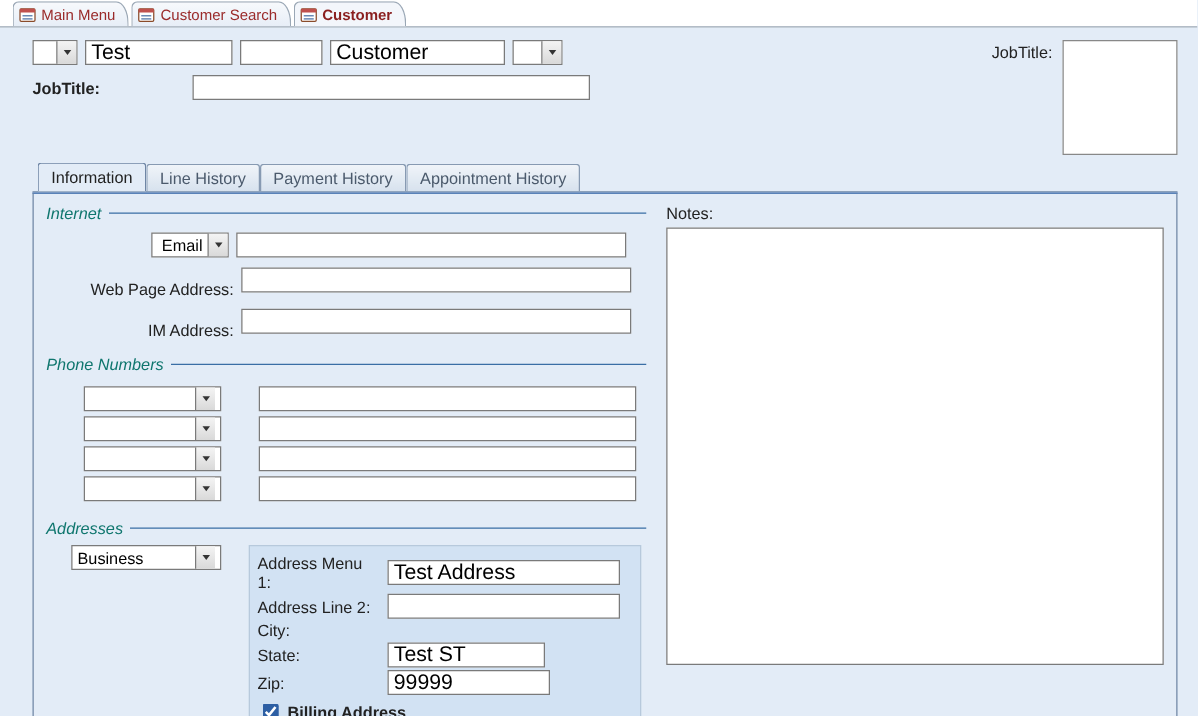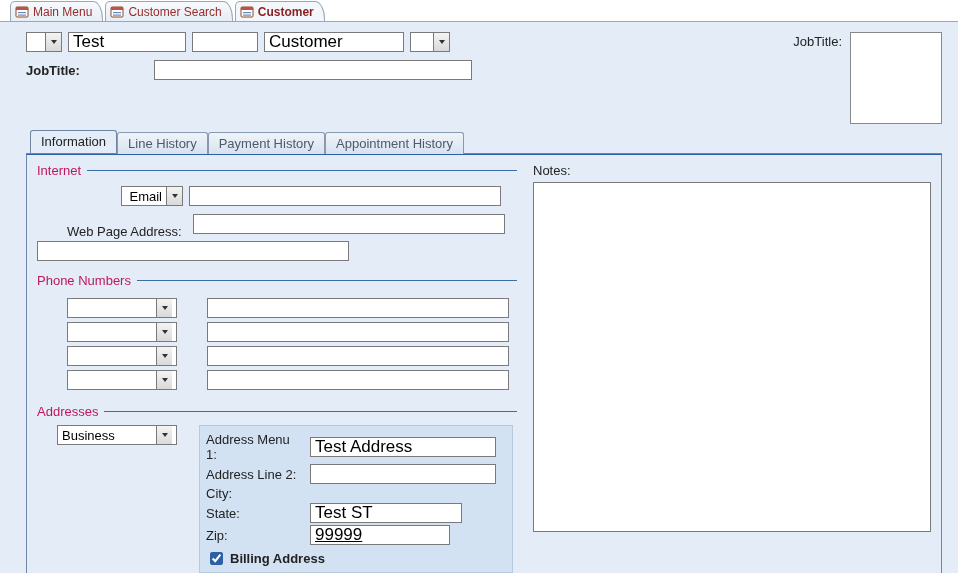--- a/index.html
+++ b/index.html
@@ -110,21 +110,21 @@
   .picture-box {
     width: 92px; height: 92px;
     border: 1px solid #888;
     background: #fff;
   }
 
   
   .inner-tabs-wrap { margin-top: 6px; }
   .inner-tabs {
     display: flex;
-    align-items: center;
+    align-items: flex-start;
     border-bottom: 1px solid #6f86a5;
     padding-left: 4px;
     height: 24px;
   }
   .inner-tab {
     padding: 3px 10px;
     border: 1px solid #879ab2;
     border-bottom: none;
     margin-right: 0px;
     background: linear-gradient(#f0f4f9,#d7e2ee);
@@ -157,31 +157,32 @@
   .col-right { flex: 1; }
 
   fieldset.group {
     border: none;
     border-top: 1px solid #3a6ea5;
     margin: 0 0 10px 0;
     padding: 6px 0 0 0;
   }
   fieldset.group > legend {
     padding: 0 6px 0 0;
-    color: #be185d;
+    color: #0f766e;
     font-size: 13px;
     margin-left: 0;
+    font-style: italic;
   }
   .row {
     display: flex;
     align-items: center;
     gap: 6px;
     margin: 2px 0;
   }
-  .row .lbl { width: 150px; text-align: left; padding-left: 30px; margin-top: 16px; }
+  .row .lbl { width: 150px; text-align: right; padding-left: 30px; margin-top: 16px; }
   .row .lbl-narrow { width: 118px; text-align: left; padding-left: 30px; }
   .row .lbl-addr { width: 98px; text-align: left; }
 
   .phone-row { display: flex; gap: 30px; margin: 4px 0 4px 30px; align-items: center; }
   .phone-row .combo { width: 110px; }
   .phone-row .combo input { width: 88px; }
   .phone-row input.text { width: 302px; }
 
   .addr-wrap { display: flex; gap: 12px; align-items: flex-start; }
   .addr-left { width: 150px; padding-left: 20px; }
@@ -305,20 +306,21 @@
                   </span>
               </span>
             </span>
             <input class="text" style="width: 312px;" value="">
           </div>
           <div class="row">
             <span class="lbl">Web Page Address:</span>
             <input class="text" style="width: 312px;" value="">
           </div>
           <div class="row">
+            <span class="lbl">IM Address:</span>
             <input class="text" style="width: 312px;" value="">
           </div>
         </fieldset>
 
         <fieldset class="group">
           <legend>Phone Numbers</legend>
           <div class="phone-row">
             <span class="combo">
                 <input value="" style="">
                 <span class="caret">
@@ -384,25 +386,25 @@
                 </div>
               <div class="row">
                   <span class="lbl-addr">Address Line 2:</span>
                   <input class="text" style="width: 186px;" value="">
                 </div>
               <div class="row">
                   <span class="lbl-addr">City:</span>
                 </div>
               <div class="row">
                   <span class="lbl-addr">State:</span>
-                  <input class="text" style="width: 152px;" value="Test ST">
+                  <input class="text" style="width: 126px;" value="Test ST">
                 </div>
               <div class="row">
                   <span class="lbl-addr">Zip:</span>
-                  <input class="text" style="width: 140px; text-decoration: underline;" value="99999">
+                  <input class="text" style="width: 130px;" value="99999">
                 </div>
               <div class="chk-row">
                 <input type="checkbox" checked="" style="">
                 <span style="font-weight:bold">Billing Address</span>
               </div>
             </div>
           </div>
         </fieldset>
       </div>
 

